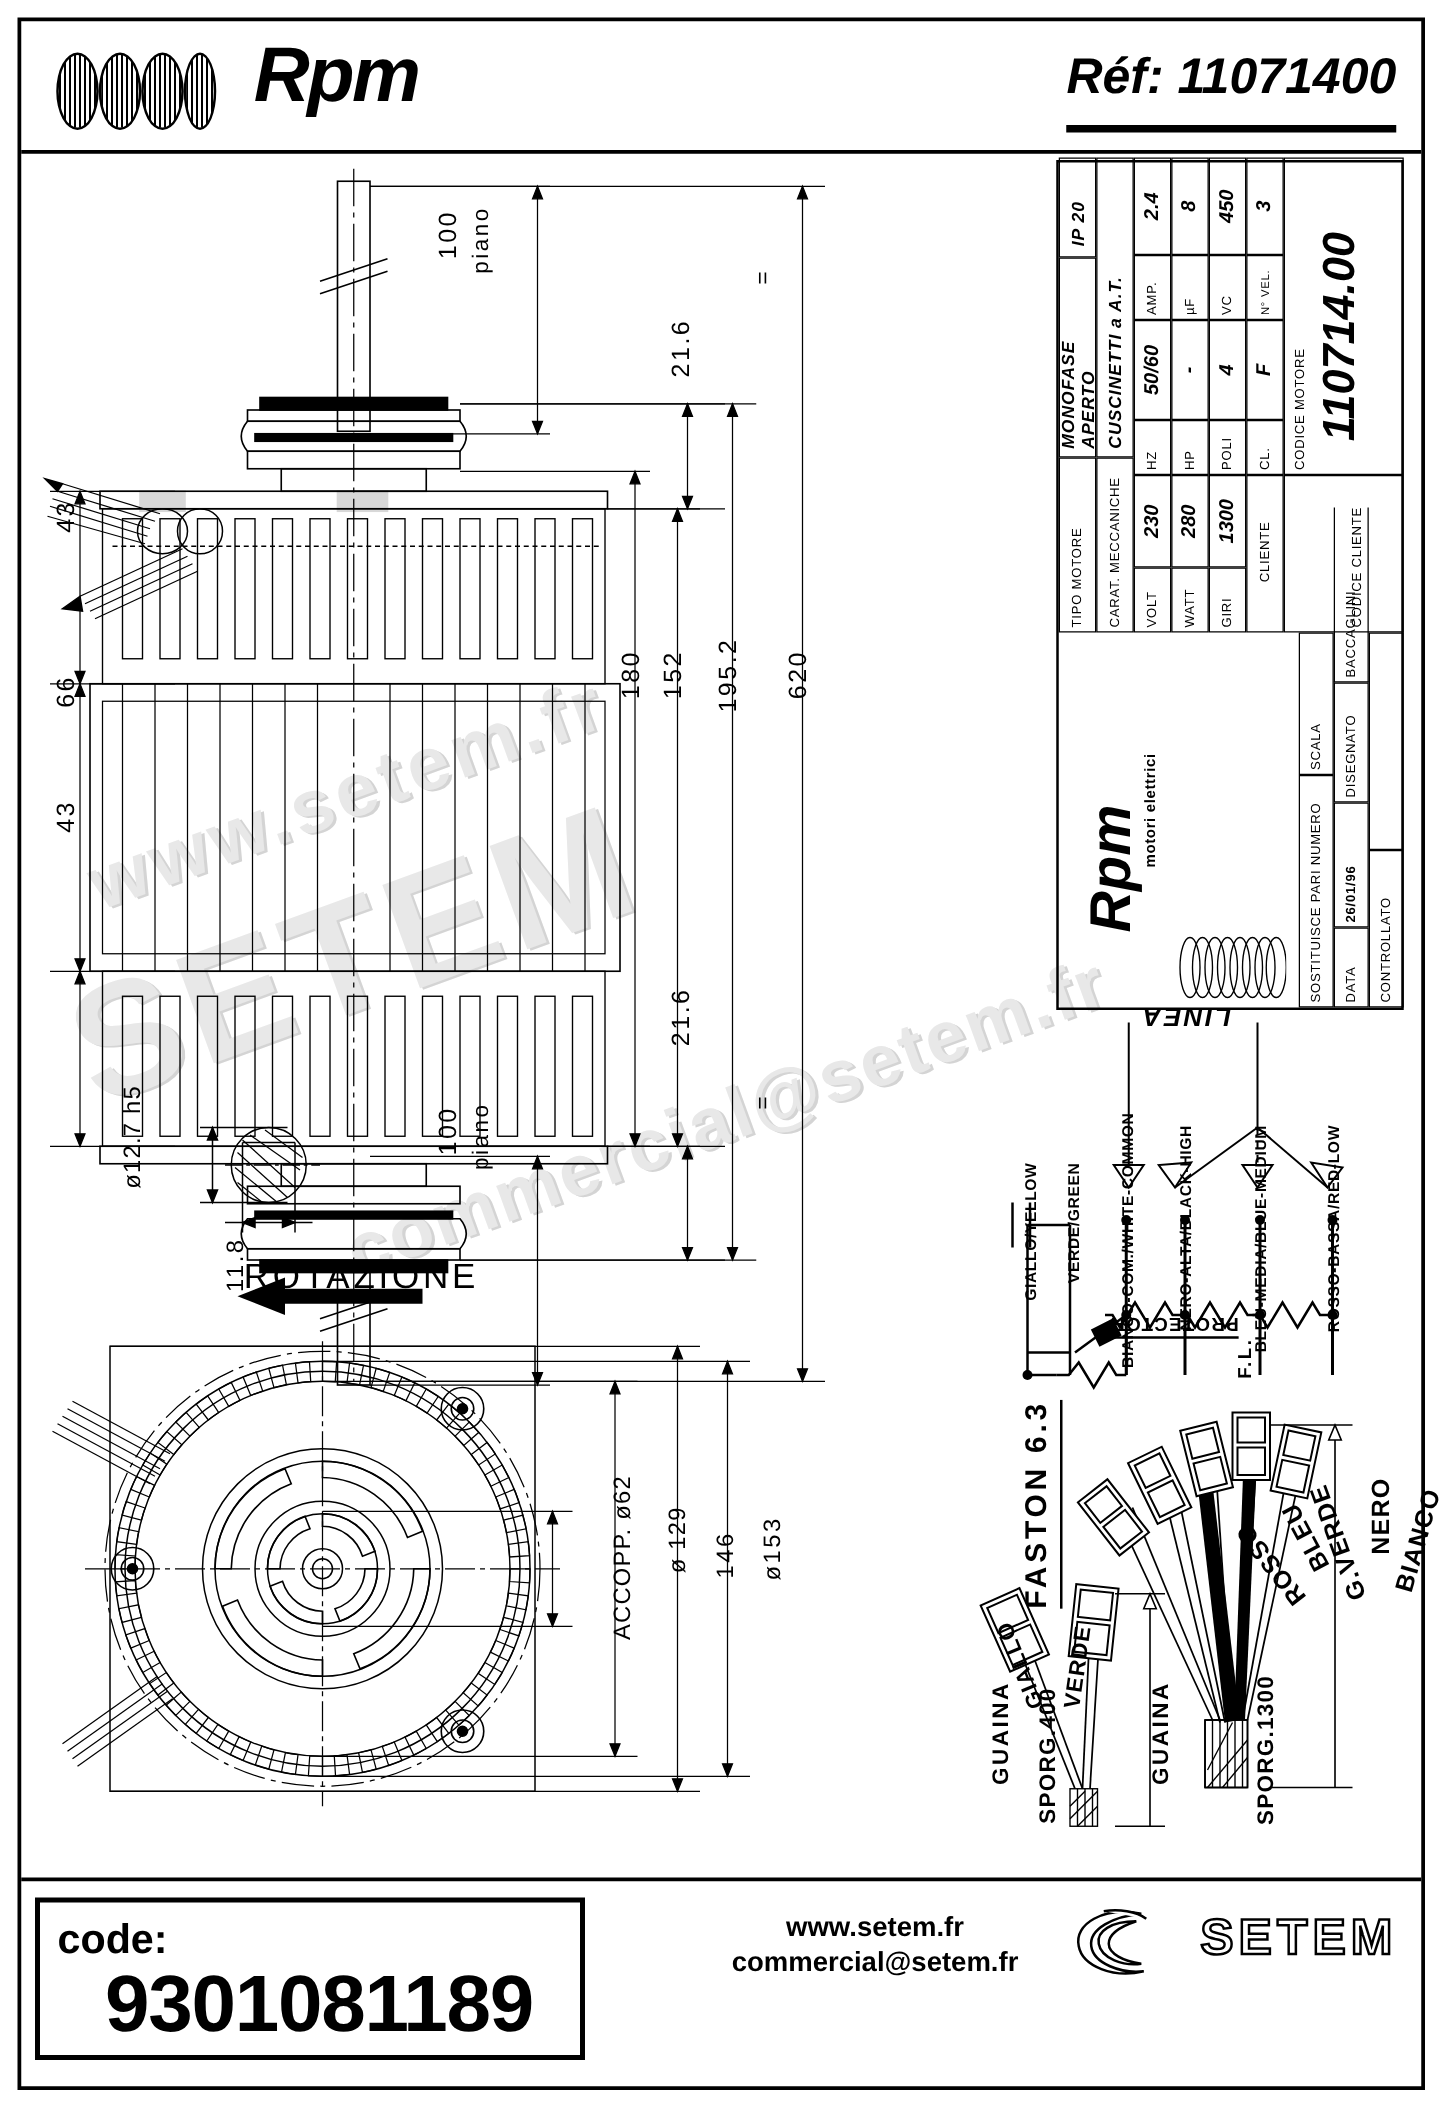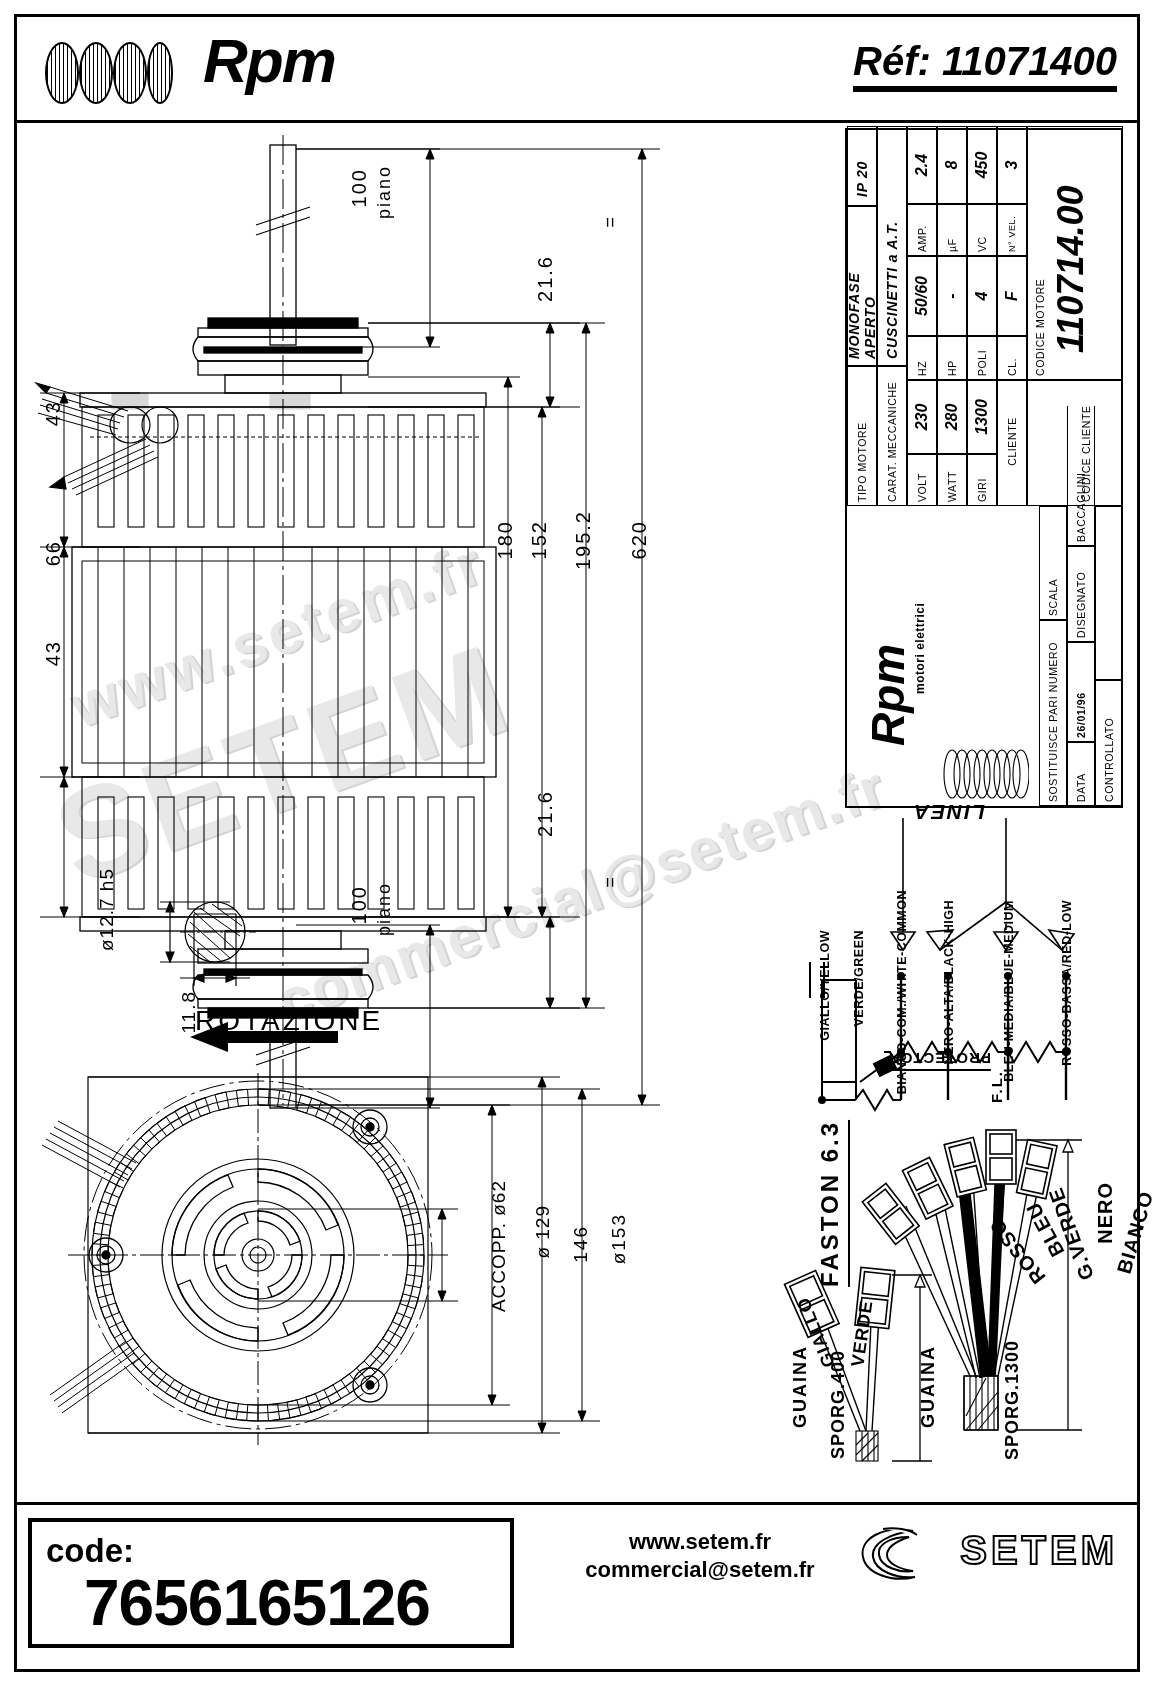--- a/index.html
+++ b/index.html
@@ -14,21 +14,21 @@
 
   
   .hdr{position:absolute;left:17px;top:17px;width:1120px;height:100px;}
   .logo-rpm{position:absolute;left:28px;top:16px;font-style:italic;font-weight:bold;
             font-size:62px;letter-spacing:-2px;font-family:"Liberation Sans",sans-serif;}
   .coilgrp{position:absolute;left:28px;top:25px;width:150px;height:58px;}
   .coil{position:absolute;top:0;width:30px;height:58px;
         border:2px solid #000;border-radius:50%/50%;background:
         repeating-linear-gradient(90deg,#000 0 1.5px,#fff 1.5px 4px);}
   .ref{position:absolute;right:20px;top:22px;font-style:italic;font-weight:bold;
-       font-size:40px;border-bottom:6px solid #000;padding-bottom:2px;letter-spacing:0px;}
+       font-size:40px;border-bottom:6px solid #000;padding-bottom:16px;letter-spacing:0px;}
   .hdr-rule{position:absolute;left:17px;top:120px;width:1120px;height:3px;background:#000;}
 
   
   .vtext{writing-mode:vertical-rl;transform:rotate(180deg);white-space:nowrap;}
   .dimtxt{position:absolute;font-size:20px;letter-spacing:2px;
           font-family:"Liberation Sans",sans-serif;}
 
   
   .wm{position:absolute;font-weight:bold;color:#e8e8e8;
       text-shadow:2px 2px 0 #d4d4d4; pointer-events:none;user-select:none;}
@@ -42,21 +42,21 @@
       left:-201px;top:201px;transform:rotate(-90deg);transform-origin:center center;
       border:2px solid #000;box-sizing:border-box;background:transparent;}
   #tb .cell{position:absolute;box-sizing:border-box;border:1px solid #000;
             font-size:11px;display:flex;align-items:center;}
   #tb .lbl{font-size:10.5px;letter-spacing:.6px;padding-left:3px;}
   #tb .val{font-style:italic;font-weight:bold;font-size:16px;}
   #tb .bold-it{font-style:italic;font-weight:bold;letter-spacing:.8px;}
 
   
   .ftr-rule{position:absolute;left:17px;top:1502px;width:1120px;height:3px;background:#000;}
-  .codebox{position:absolute;left:28px;top:1518px;width:486px;height:130px;
+  .codebox{position:absolute;left:28px;top:1518px;width:440px;height:130px;
            border:4px solid #000;box-sizing:border-box;}
   .codelbl{position:absolute;left:14px;top:10px;font-size:33px;font-weight:bold;}
   .codeval{position:absolute;left:52px;top:44px;font-size:64px;font-weight:bold;
            letter-spacing:-1px;}
   .ftr-mid{position:absolute;left:500px;top:1528px;width:400px;text-align:center;
            font-size:22px;font-weight:bold;line-height:1.25;}
   .ftr-addr{position:absolute;left:470px;top:1608px;width:640px;text-align:center;
             font-size:17px;font-weight:bold;}
   .setem-logo{position:absolute;right:40px;top:1528px;font-size:40px;font-weight:bold;
               letter-spacing:4px;color:#fff;-webkit-text-stroke:2px #000;
@@ -810,21 +810,21 @@
 
   <div class="wirename vtext" style="left:790px;top:1345px;font-size:18px;letter-spacing:2px;">GUAINA</div>
   <div class="wirename vtext" style="left:828px;top:1350px;font-size:18px;letter-spacing:1px;">SPORG.400</div>
   <div class="wirename vtext" style="left:918px;top:1345px;font-size:18px;letter-spacing:2px;">GUAINA</div>
   <div class="wirename vtext" style="left:1002px;top:1340px;font-size:18px;letter-spacing:1px;">SPORG.1300</div>
 
   <div class="ftr-rule"></div>
 
   <div class="codebox">
     <div class="codelbl">code:</div>
-    <div class="codeval">7656165126</div>
+    <div class="codeval">9301081189</div>
   </div>
 
   <div class="ftr-mid">
     <div>www.setem.fr</div>
     <div>commercial@setem.fr</div>
   </div>
 
   <svg class="setem-swirl" viewBox="0 0 80 64">
     <g stroke="#000" fill="#fff" stroke-width="2">
       <path d="M60 8 C30 2 6 16 10 34 C13 50 38 60 62 54 C44 56 22 48 20 34 C18 20 38 10 60 8 Z"></path>

